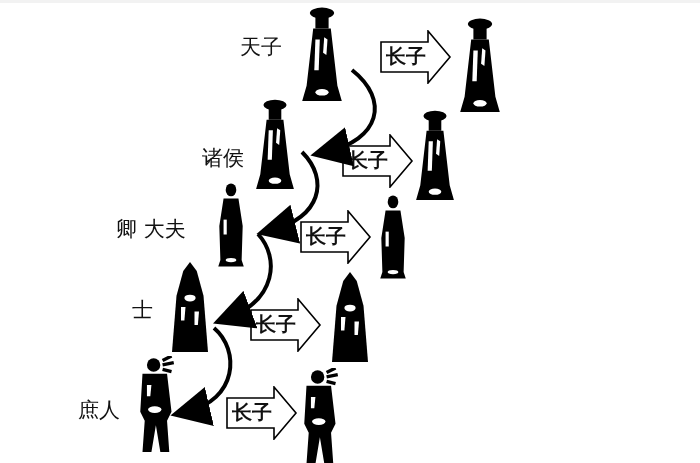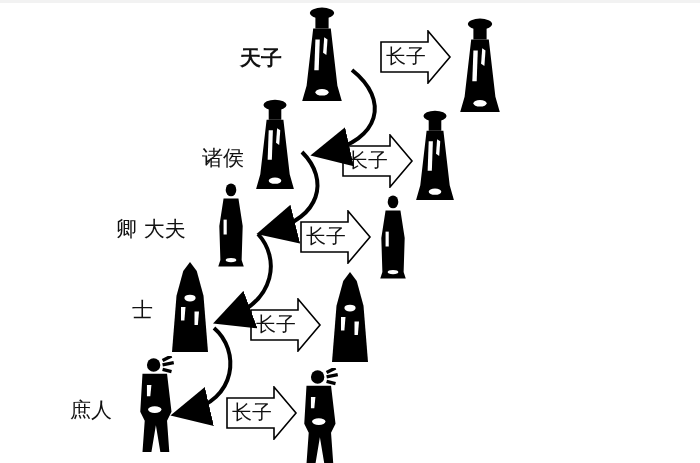--- a/index.html
+++ b/index.html
@@ -1,21 +1,21 @@
 <!DOCTYPE html>
 <html><head>
 <meta charset="utf-8">
 <style>
   html, body { margin:0; padding:0; }
   body { width:700px; height:463px; background:#ffffff; position:relative; overflow:hidden;
          font-family:"DejaVu Serif", "Liberation Serif", serif; }
   .topline { position:absolute; left:0; top:0; width:700px; height:3px; background:#f2f2f2; }
   .label { position:absolute; font-size:21px; color:#111; white-space:nowrap; }
   .figure { position:absolute; }
-  .arrow-box { position:absolute; width:72px; height:44px; }
+  .arrow-box { position:absolute; width:72px; height:44px;font-weight:bold; }
   .arrow-box svg { position:absolute; left:0; top:0; }
   .arrow-text { position:absolute; left:6px; top:10px; font-size:20px; color:#111; letter-spacing:0px; }
   .curve { position:absolute; }
 </style>
 </head>
 <body>
 
 <div class="topline"></div>
 
 <svg width="0" height="0" style="position:absolute">
@@ -43,21 +43,21 @@
     <g id="commoner">
       <circle cx="14" cy="8" r="6" fill="#000"></circle>
       <path d="M22 4 L30 0 M22 8 L32 6 M22 12 L30 14" stroke="#000" stroke-width="3"></path>
       <path d="M4 16 L26 16 L30 50 L26 58 L28 86 L20 86 L16 62 L12 86 L4 86 L6 58 L2 50 Z" fill="#000"></path>
       <ellipse cx="15" cy="48" rx="6" ry="3" fill="#fff"></ellipse>
       <path d="M8 26 L12 26 L11 36 L8 36 Z" fill="#fff"></path>
     </g>
   </defs>
 </svg>
 
-<div class="label" style="left:240px;top:44px;font-weight:bold;">天子</div>
+<div class="label" style="left:240px;top:33px;">天子</div>
 <svg class="figure" style="left:300px;top:6px;" width="44" height="100" viewBox="0 0 40 90">
     <use href="#robed"></use>
   </svg>
 <div class="arrow-box" style="left:380px;top:30px;">
   <svg width="72" height="54" viewBox="0 0 72 54">
       <path d="M1 12 L48 12 L48 1 L70 27 L48 53 L48 42 L1 42 Z" fill="#fff" stroke="#000" stroke-width="1.6"></path>
     </svg>
   <span class="arrow-text" style="top:13px;">长子</span>
 </div>
 <svg class="figure" style="left:458px;top:16px;" width="44" height="102" viewBox="0 0 40 90">
@@ -99,21 +99,21 @@
 <div class="arrow-box" style="left:250px;top:298px;">
   <svg width="72" height="54" viewBox="0 0 72 54">
       <path d="M1 12 L48 12 L48 1 L70 27 L48 53 L48 42 L1 42 Z" fill="#fff" stroke="#000" stroke-width="1.6"></path>
     </svg>
   <span class="arrow-text" style="top:13px;">长子</span>
 </div>
 <svg class="figure" style="left:332px;top:272px;" width="36" height="90" viewBox="0 0 32 80">
     <use href="#shi"></use>
   </svg>
 
-<div class="label" style="left:70px;top:396px;">庶人</div>
+<div class="label" style="left:78px;top:396px;">庶人</div>
 <svg class="figure" style="left:138px;top:356px;" width="38" height="96" viewBox="0 0 34 86">
     <use href="#commoner"></use>
   </svg>
 <div class="arrow-box" style="left:226px;top:386px;">
   <svg width="72" height="54" viewBox="0 0 72 54">
       <path d="M1 12 L48 12 L48 1 L70 27 L48 53 L48 42 L1 42 Z" fill="#fff" stroke="#000" stroke-width="1.6"></path>
     </svg>
   <span class="arrow-text" style="top:13px;">长子</span>
 </div>
 <svg class="figure" style="left:302px;top:368px;" width="38" height="96" viewBox="0 0 34 86">

